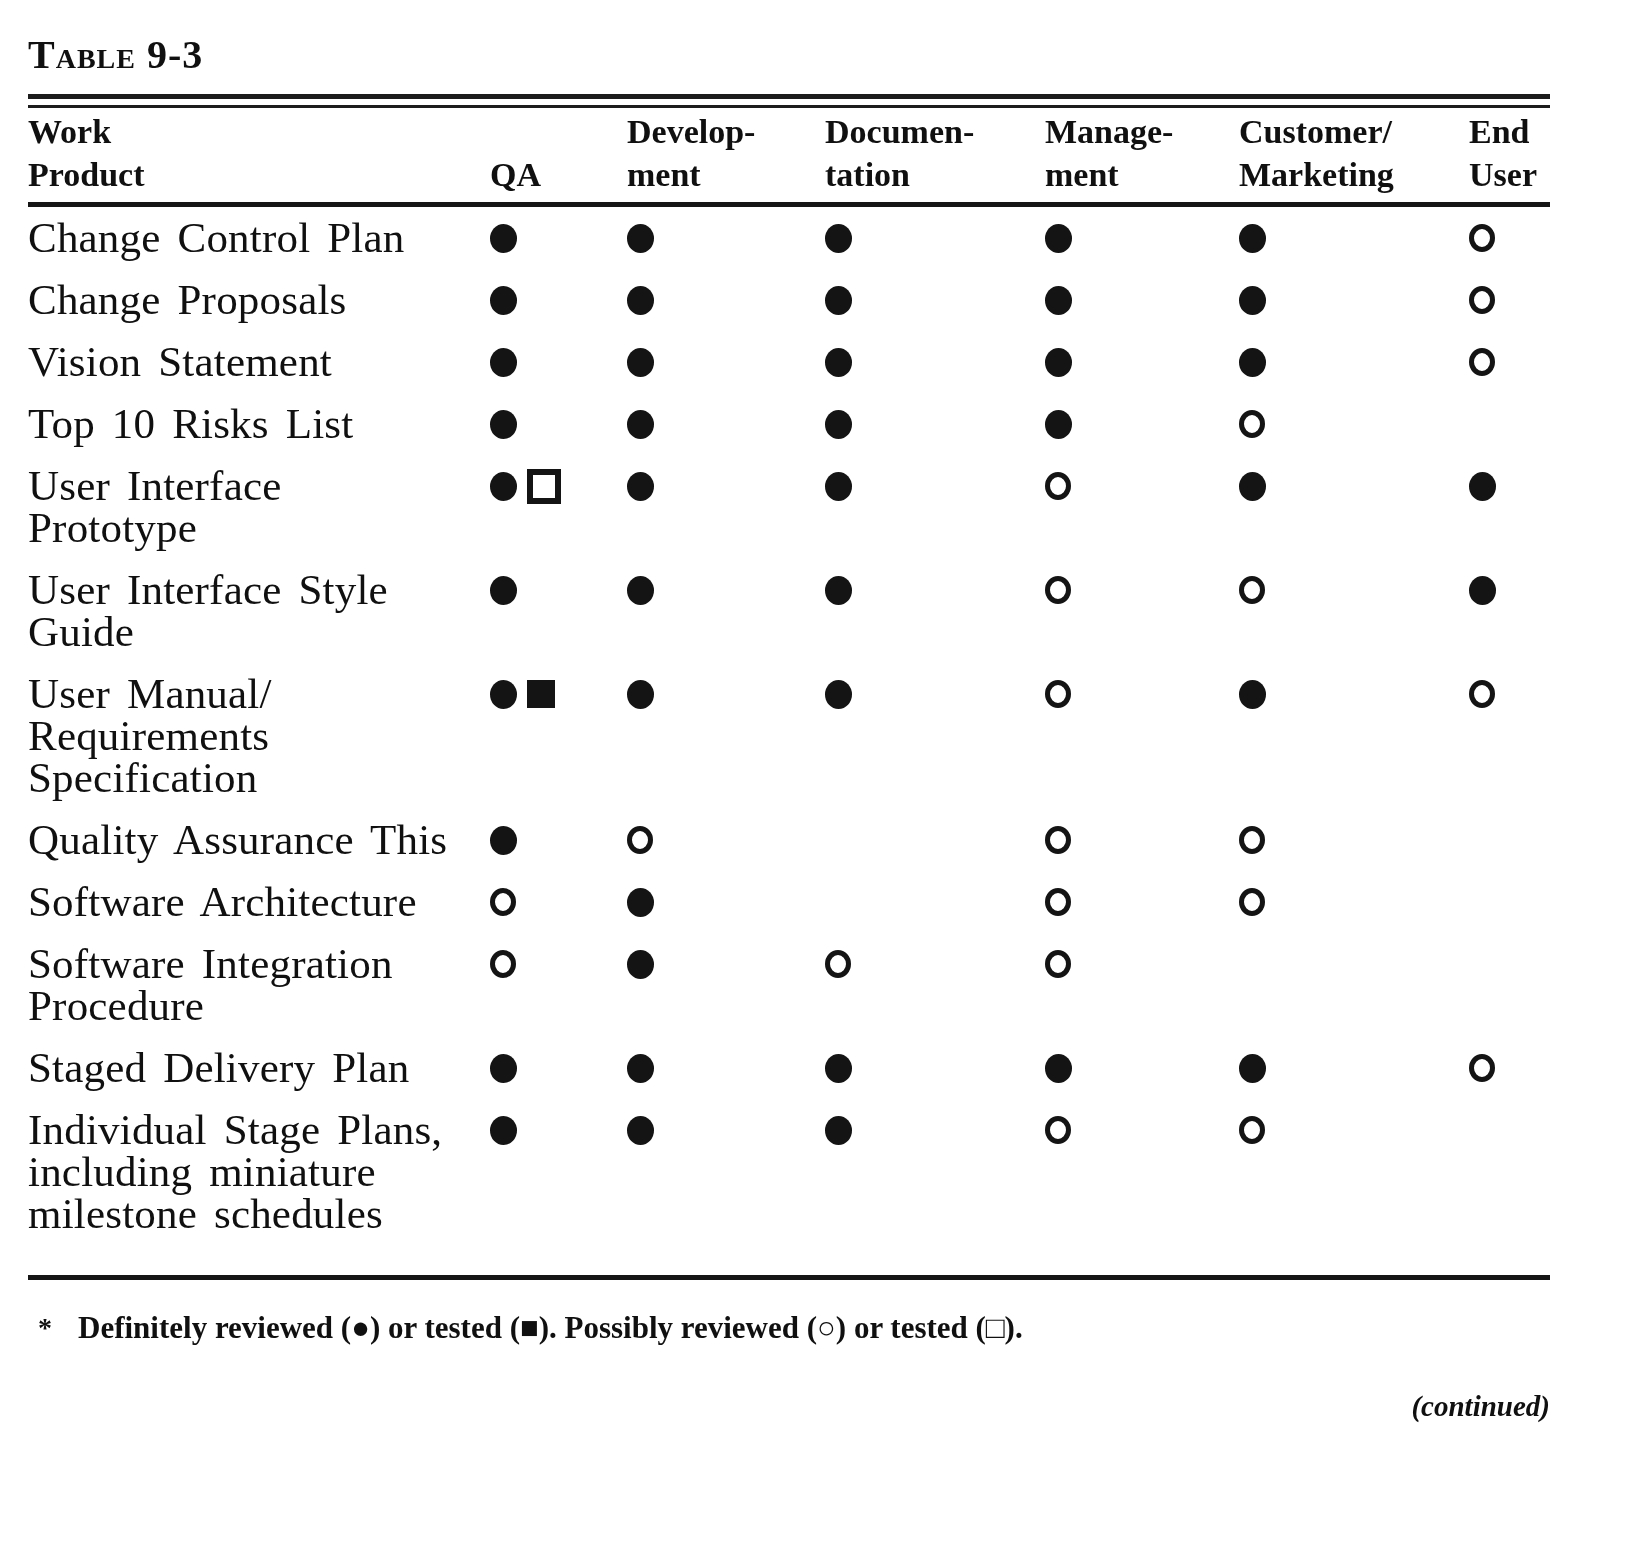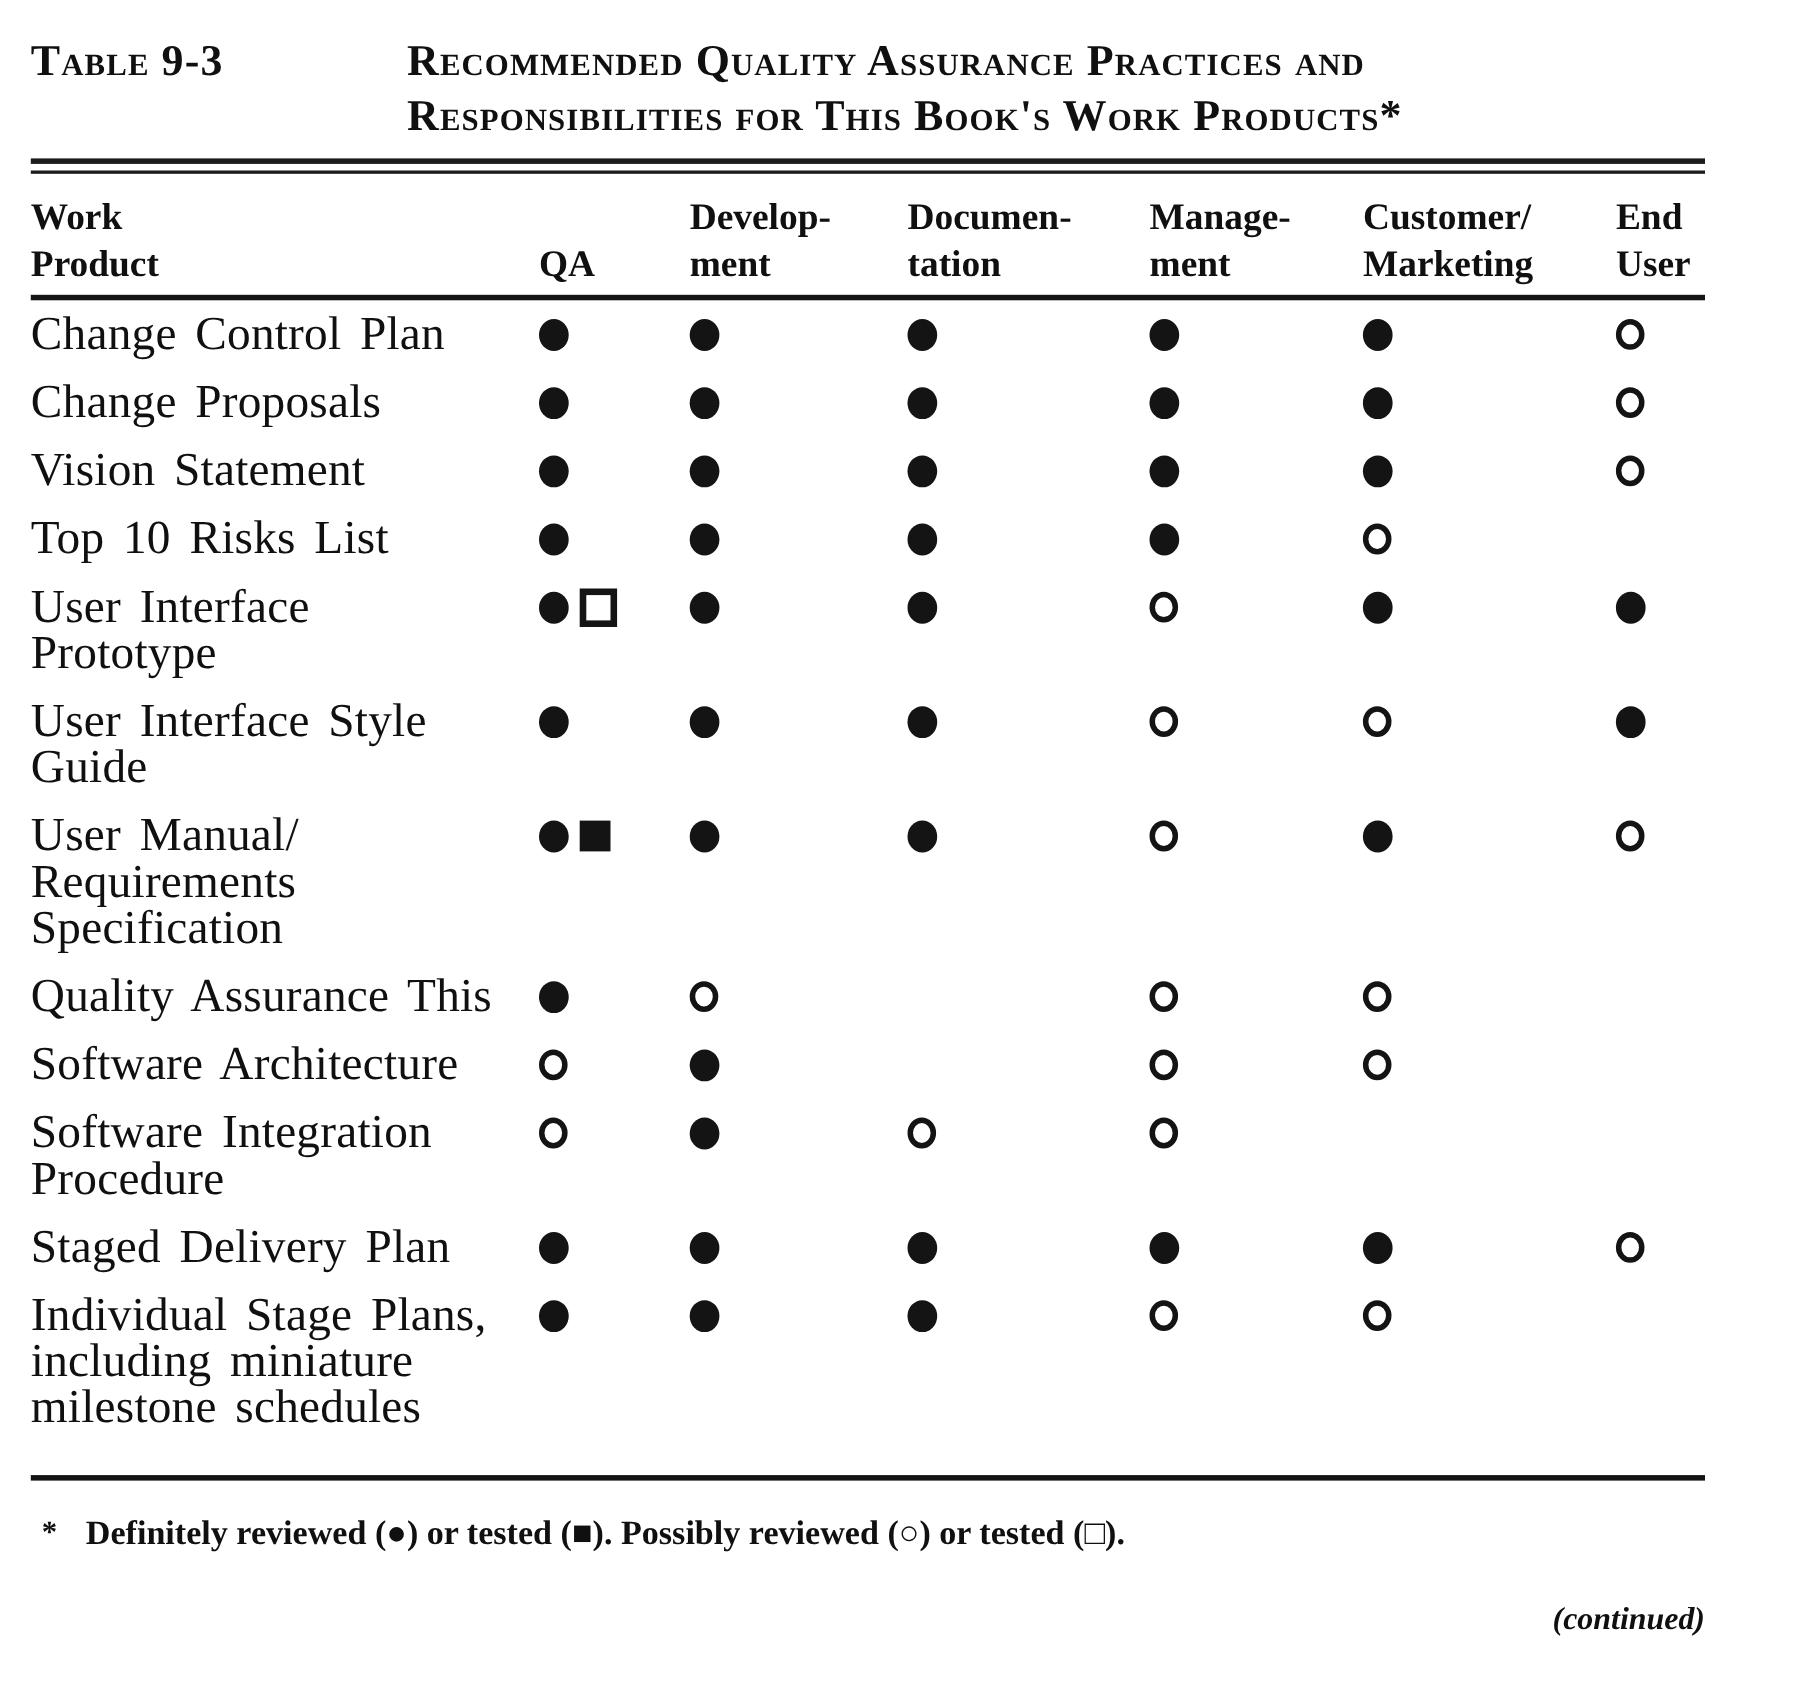--- a/index.html
+++ b/index.html
@@ -30,21 +30,21 @@
     margin-top:14px;height:6px;
     border-top:5px solid #1c1c1c;
     border-bottom:3px solid #1c1c1c;
   }
   .rule-heavy{border-top:5px solid #151515;}
   
   .grid{
     display:grid;
     grid-template-columns:462px 137px 198px 220px 194px 230px 81px;
   }
-  .hdr{margin-top:18px;}
+  .hdr{margin-top:2px;}
   .hdr .hcell{
     align-self:end;
     font-weight:bold;font-size:34px;line-height:43px;
     white-space:pre-line;
     padding-bottom:6px;
   }
   
   .tbody{padding-bottom:40px;}
   .row{margin-top:20px;align-items:start;}
   .row:nth-child(1){margin-top:10px;}
@@ -73,22 +73,20 @@
     font-style:italic;font-weight:bold;font-size:29px;
   }
 </style>
 </head>
 <body>
 
 <div class="page">
 
   <div class="caption">
     <div class="table-label">Table 9-3</div>
-    <div class="table-title"><span>Recommended Quality Assurance Practices and</span>
-<span>Responsibilities for This Book's Work Products*</span></div>
   </div>
 
   <div class="rule-double"></div>
 
   <div class="grid hdr">
     <div class="hcell">Work
 Product</div>
     <div class="hcell">QA</div>
     <div class="hcell">Develop-
 ment</div>

